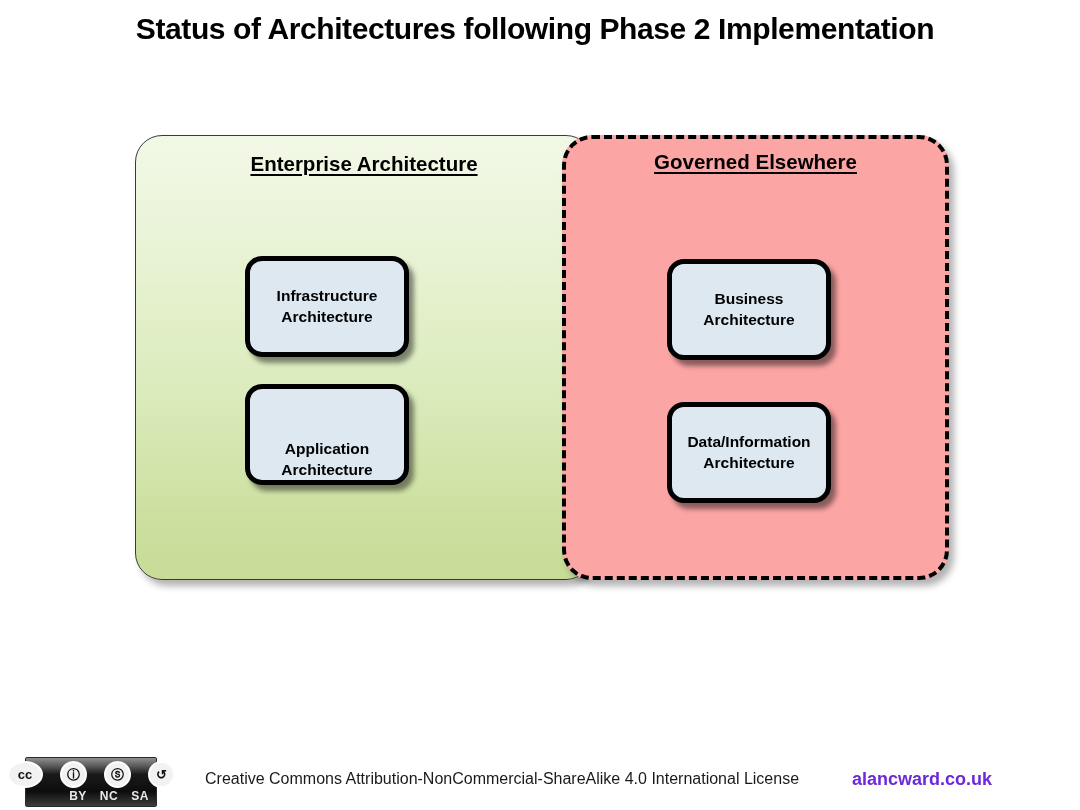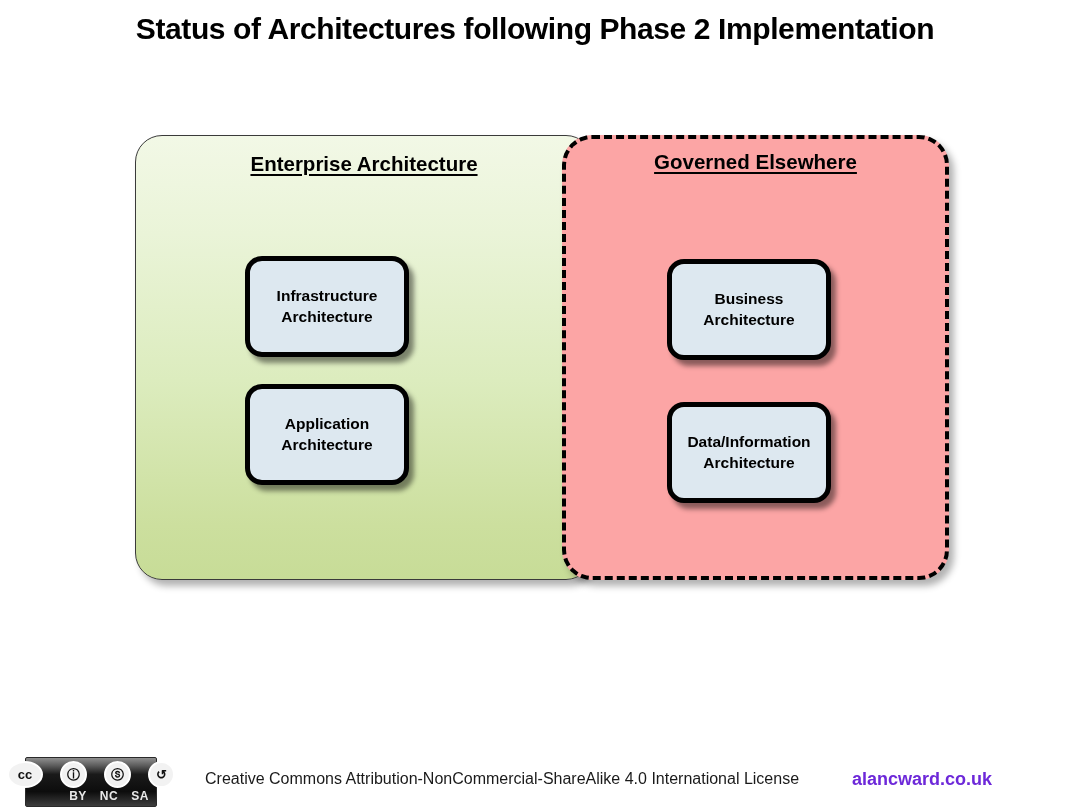--- a/index.html
+++ b/index.html
@@ -91,21 +91,21 @@
   .arch-label {
     font-size: 15.5px;
     font-weight: bold;
     line-height: 1.32;
     text-align: center;
     color: #000000;
     white-space: pre-line;
   }
 
   #box-infrastructure { left: 109px; top: 120px; }
-  #box-application    { left: 109px; top: 248px; }
+  #box-application    { left: 109px; top: 248px; align-items: flex-end; }
   #box-business       { left: 101px; top: 120px; }
   #box-datainfo       { left: 101px; top: 263px; }
 
   
   #footer {
     position: absolute;
     left: 0;
     top: 753px;
     width: 1080px;
     height: 57px;

